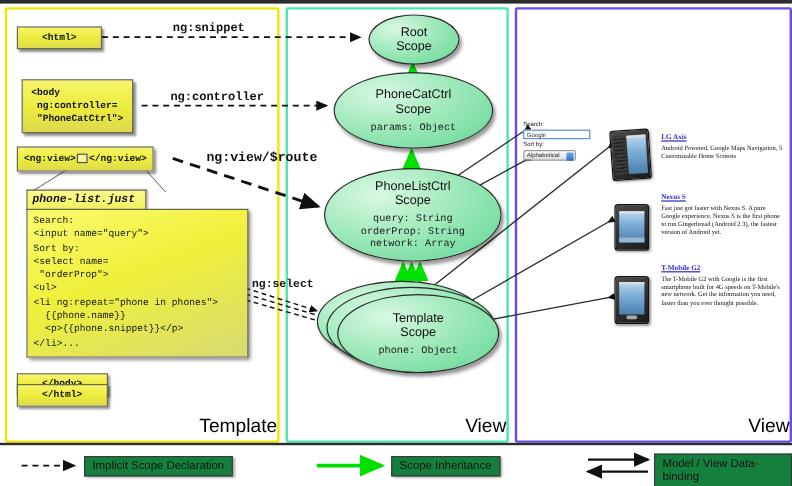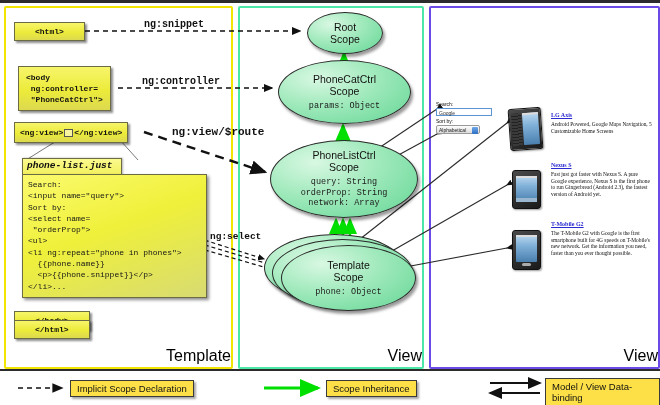--- a/index.html
+++ b/index.html
@@ -85,21 +85,21 @@
   .listing p{margin:3px 0 0;font-size:5.4px;line-height:6.6px;
     font-family:"Liberation Serif",serif;color:#111;}
 
   
   .arrlabel{position:absolute;font-family:"Liberation Mono","DejaVu Sans Mono",monospace;
     font-weight:bold;color:#111;background:transparent;}
 
   
   #legend{position:absolute;left:0;top:372px;width:660px;height:33px;}
   .legend-item{position:absolute;top:6px;}
-  .legend-box{display:inline-block;border:1.6px solid #3a3a3a;background:#fde047;
+  .legend-box{display:inline-block;border:1.6px solid #3a3a3a;background:#15803d;
     box-shadow:1.5px 1.5px 2px rgba(0,0,0,.35);font-size:9.5px;color:#111;
     padding:2px 6px;font-family:"Liberation Sans",sans-serif;}
   #legend-rule{position:absolute;left:0;top:369px;width:660px;height:2px;background:#2c2c2c;}
   #top-rule{position:absolute;left:0;top:0;width:660px;height:3px;background:#2c2c2c;}
 
   svg.overlay{position:absolute;left:0;top:0;width:660px;height:405px;pointer-events:none;}
 </style>
 </head>
 <body>
 

